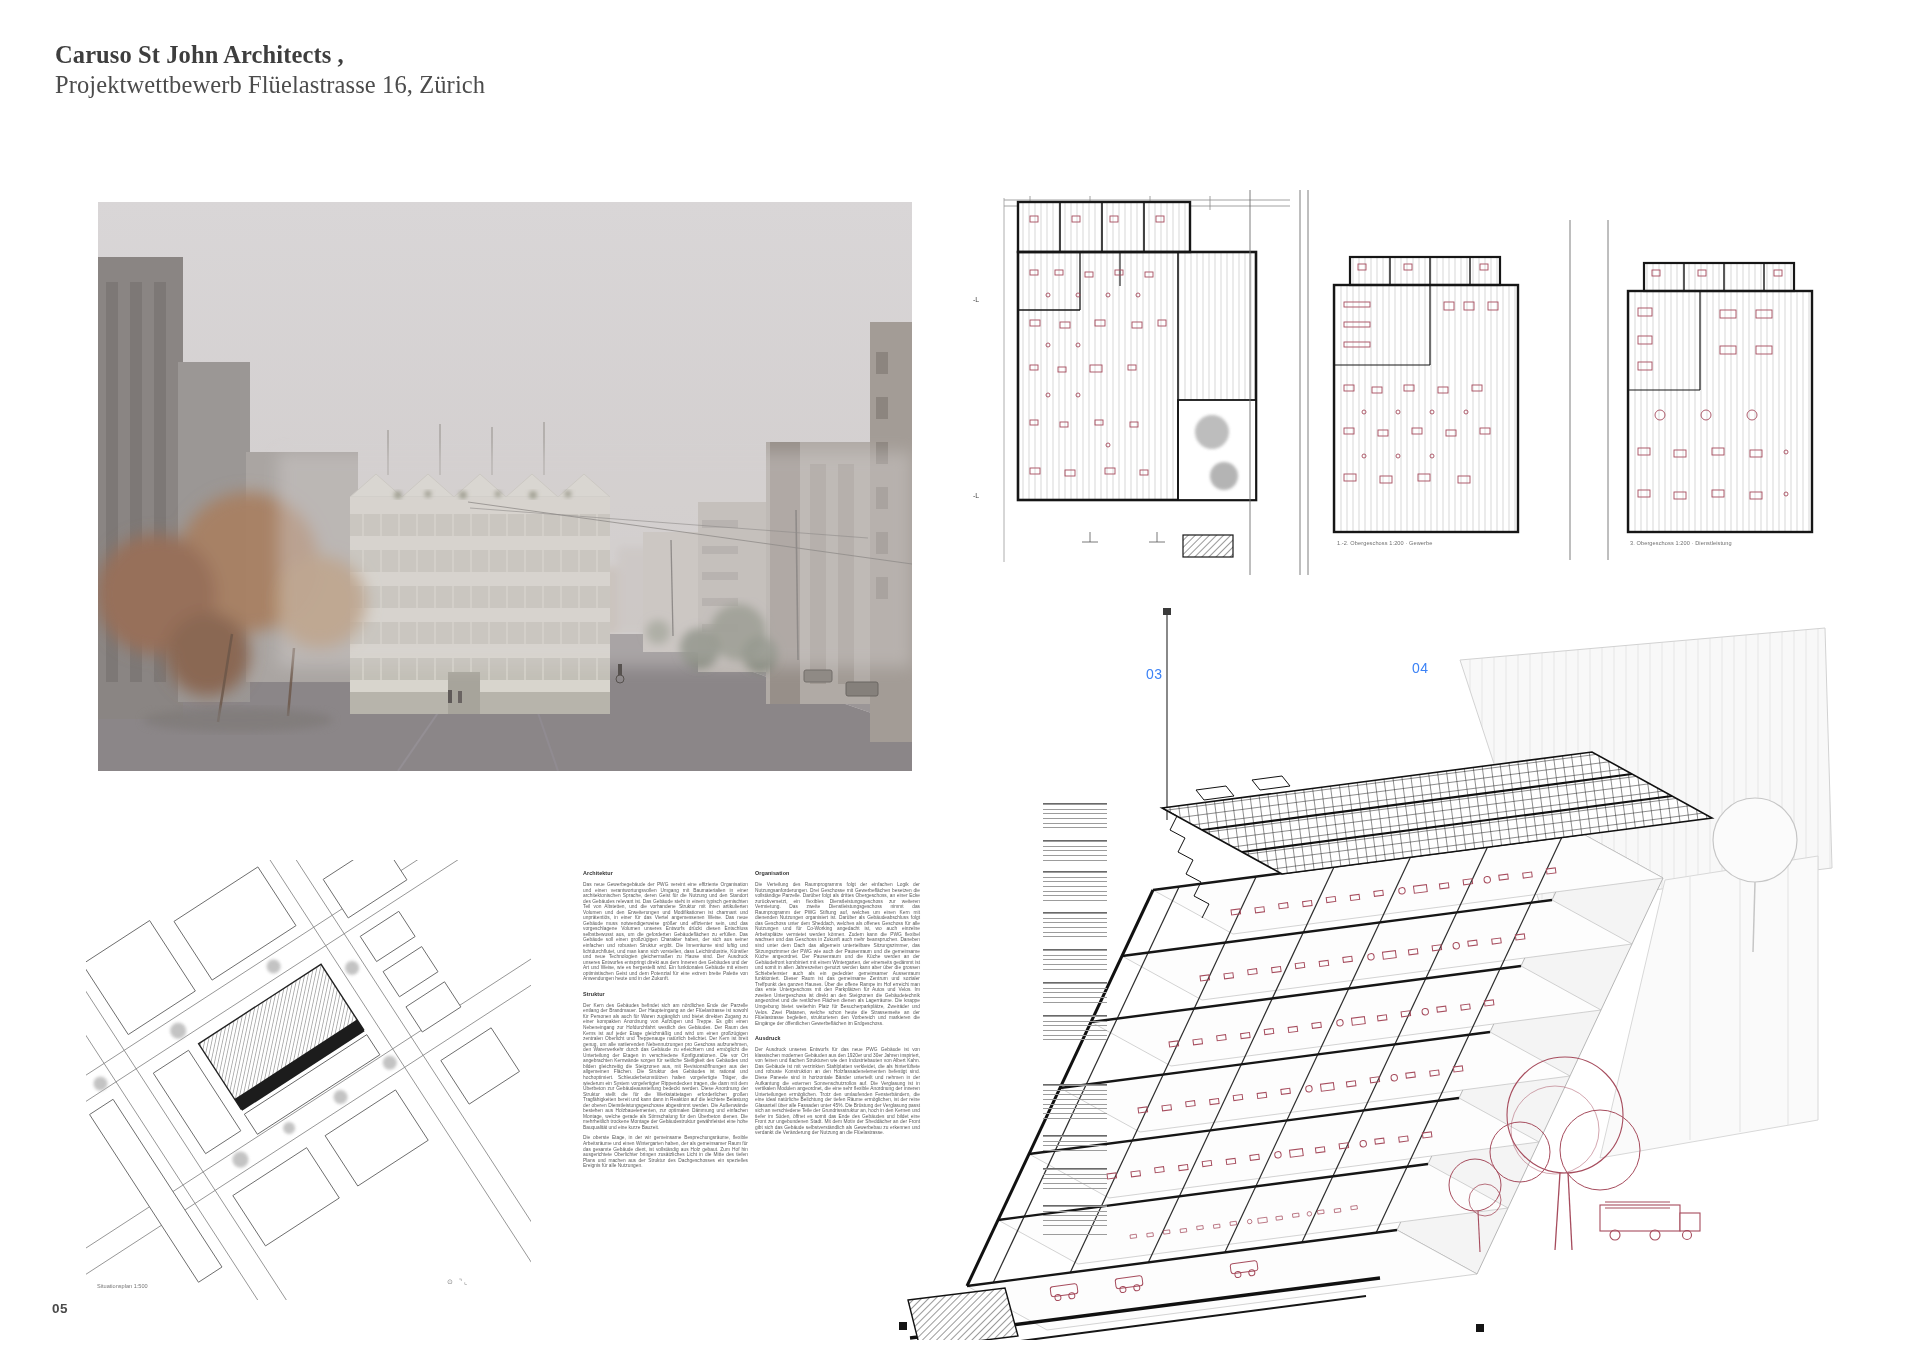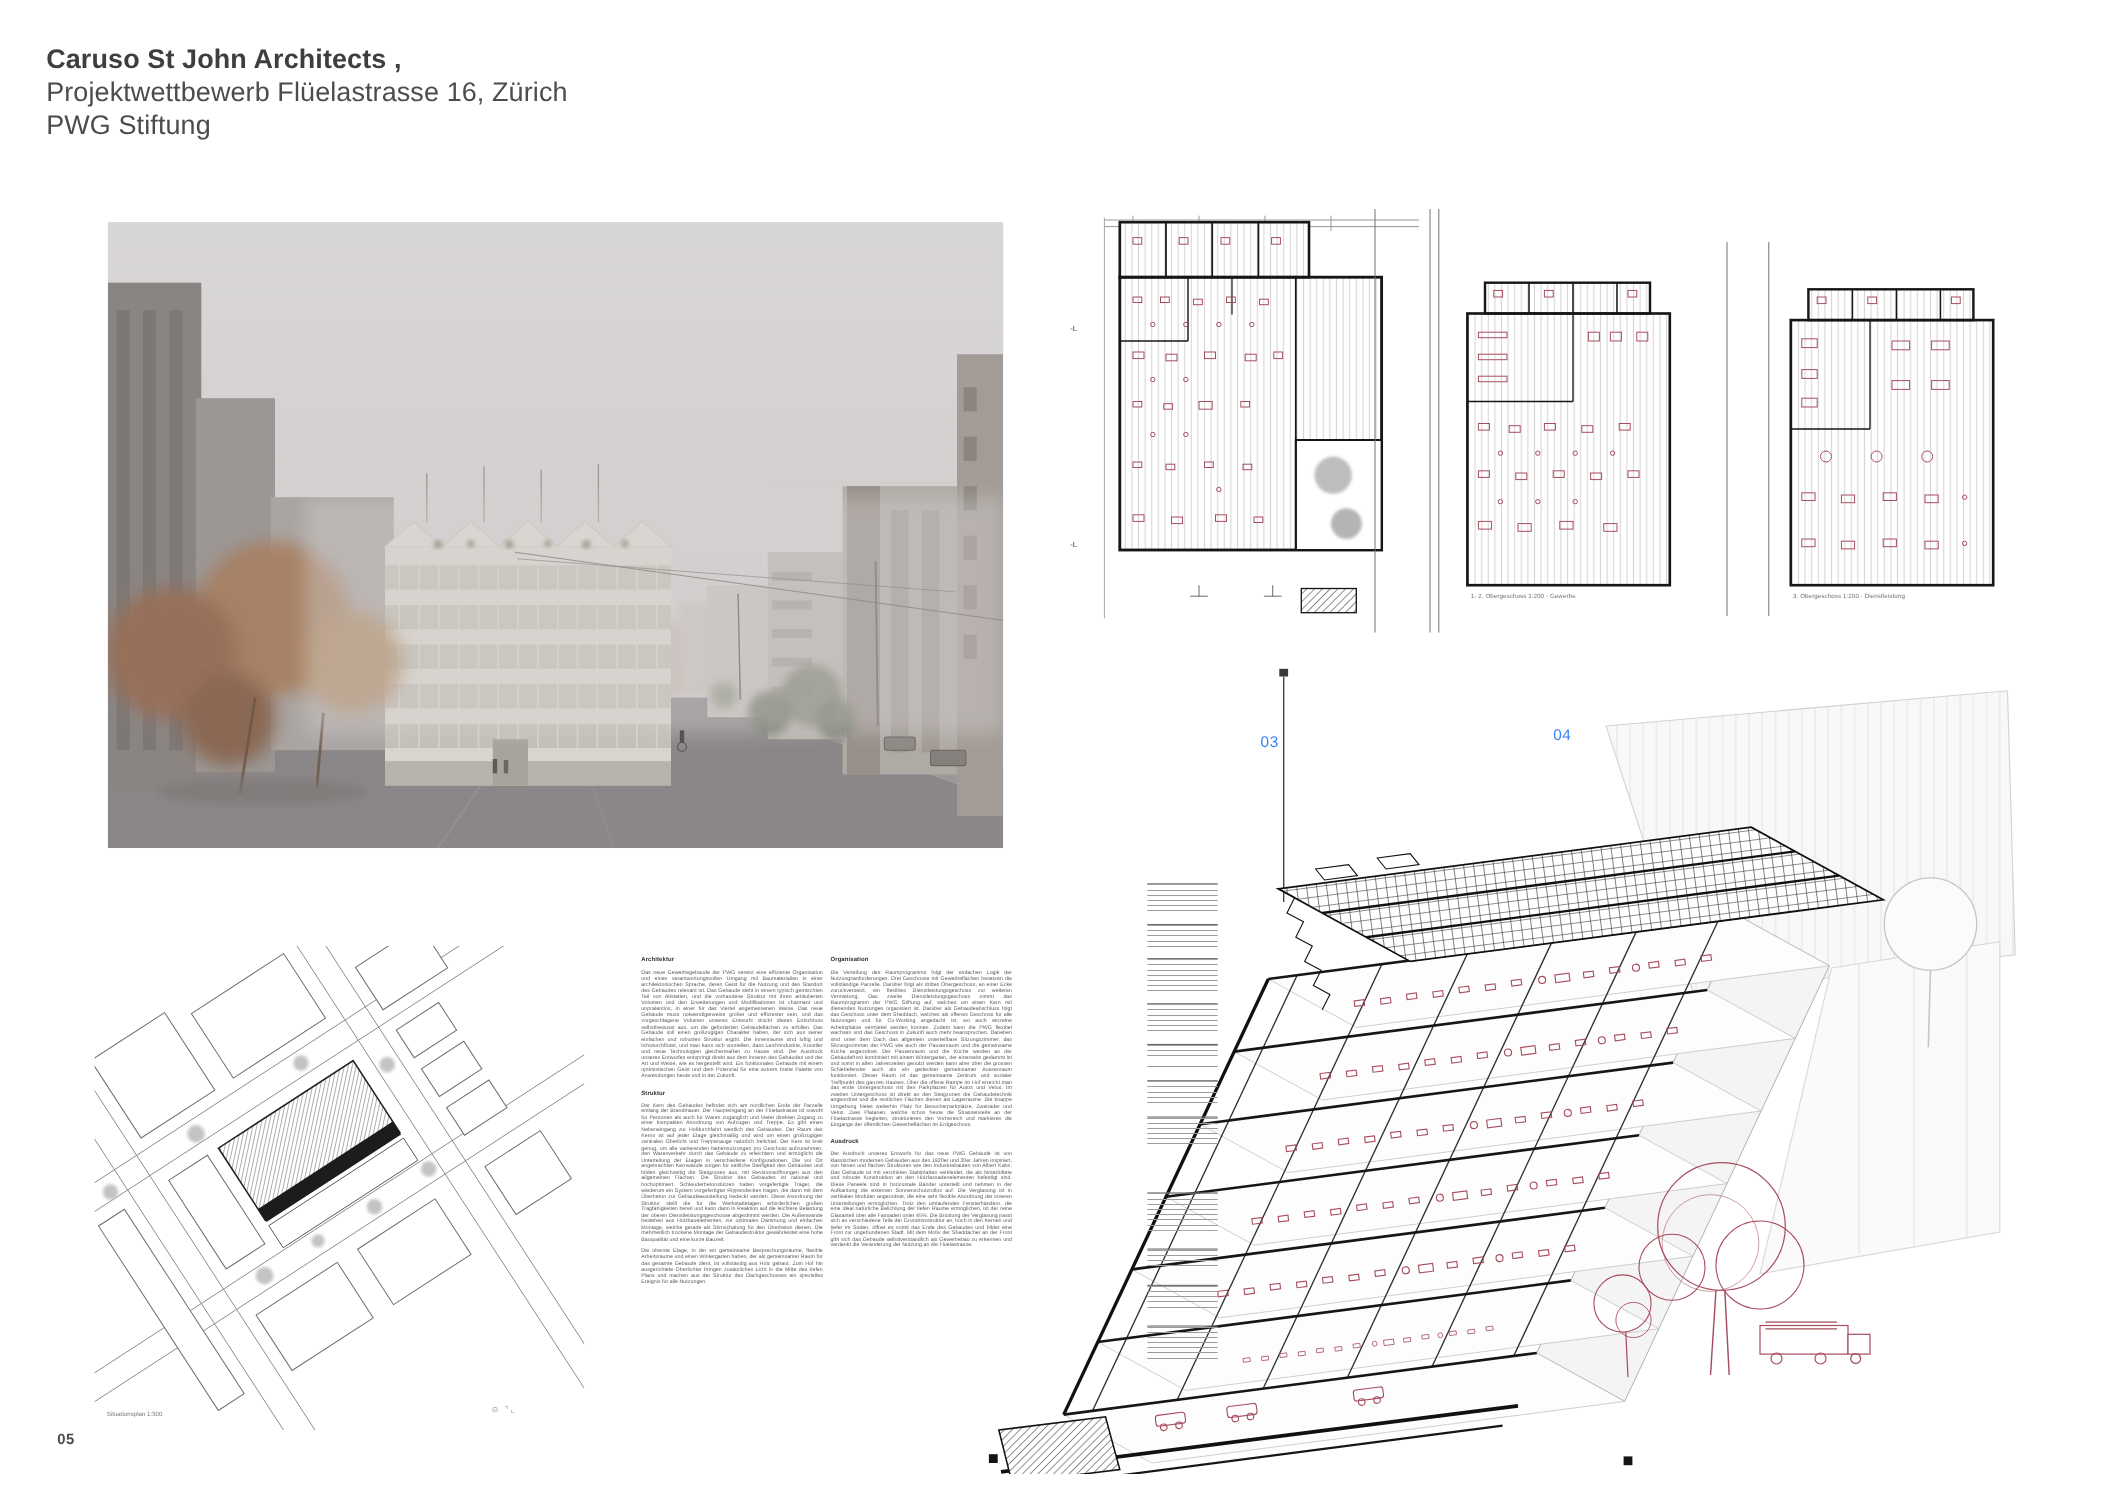--- a/index.html
+++ b/index.html
@@ -1,21 +1,21 @@
 <!DOCTYPE html>
 <html><head>
 <meta charset="utf-8">
 <style>
   html,body{margin:0;padding:0;}
   body{
     width:1920px;height:1357px;position:relative;background:#ffffff;
     font-family:"Liberation Sans","DejaVu Sans",sans-serif;overflow:hidden;
   }
   
-  .titleblock{position:absolute;left:42px;top:40px;}
+  .titleblock{position:absolute;left:55px;top:40px;font-family:Liberation Serif, serif;}
   .titleblock .t-bold{font-size:24.5px;line-height:30px;font-weight:bold;color:#3e3e3e;letter-spacing:.1px;}
   .titleblock .t-reg{font-size:24.5px;line-height:30px;font-weight:normal;color:#4c4c4c;letter-spacing:.1px;}
   
   .photo{position:absolute;left:98px;top:202px;width:814px;height:569px;overflow:hidden;background:#d6d3d3;}
   
   .plans{position:absolute;left:960px;top:190px;width:880px;height:400px;}
   .plan-caption{position:absolute;font-size:5.6px;color:#6f6f6f;letter-spacing:.1px;}
   .cap-b{left:1337px;top:540px;}
   .cap-c{left:1630px;top:540px;}
   .fig-label{position:absolute;font-size:14px;color:#3b82f6;letter-spacing:.5px;}
@@ -45,21 +45,20 @@
   .sq-b{left:1476px;top:1324px;}
   .page-num{position:absolute;left:52px;top:1301px;font-size:13.5px;color:#4a4a4a;letter-spacing:.6px;font-weight:bold;}
   svg{display:block;}
 </style>
 </head>
 <body>
 
 <div class="titleblock">
   <div class="t-bold">Caruso St John Architects ,</div>
   <div class="t-reg">Projektwettbewerb Flüelastrasse 16, Zürich</div>
-  <div class="t-reg">PWG Stiftung</div>
 </div>
 
 <div class="photo">
 <svg width="814" height="569" viewBox="0 0 814 569">
   <defs>
     <linearGradient id="sky" x1="0" y1="0" x2="0" y2="1">
       <stop offset="0" stop-color="#d9d6d7"></stop>
           <stop offset="0.7" stop-color="#d3cfcf"></stop>
           <stop offset="1" stop-color="#d0cccb"></stop>
     </linearGradient>

